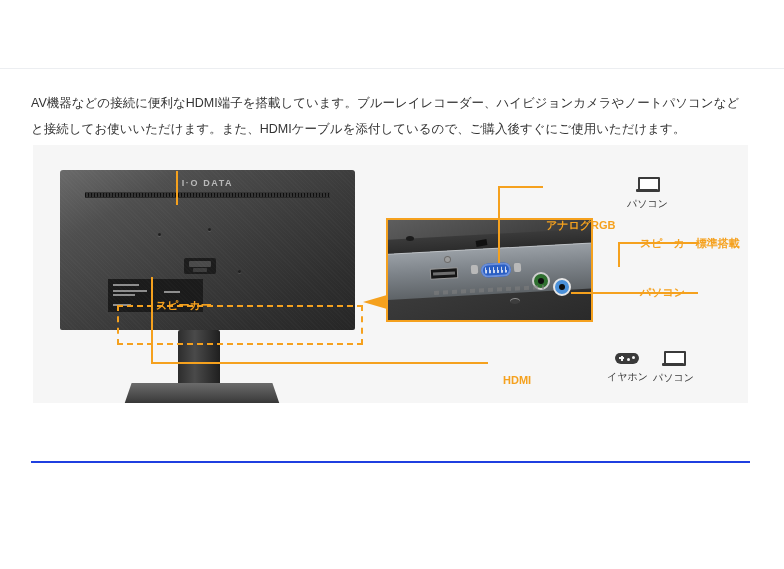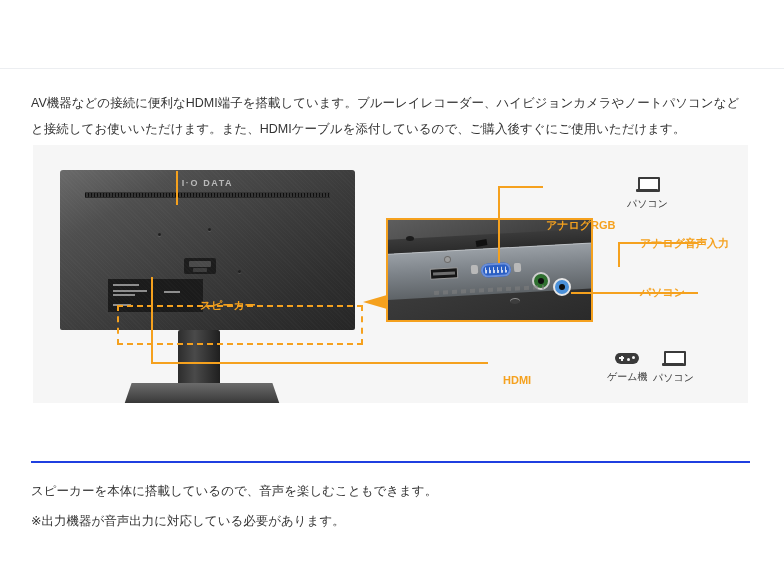--- a/index.html
+++ b/index.html
@@ -98,21 +98,20 @@
   }
   .dash-speaker{left:84px;top:160px;width:242px;height:36px;}
 
   .lead{position:absolute;background:#f5a11e;}
   .lead-v{width:2px;}
   .lead-h{height:2px;}
 
   .cap{
     position:absolute;font-size:11px;color:#f5a11e;font-weight:bold;
     white-space:nowrap;
-    margin-left:44px;
   }
   .cap-speaker{left:123px;top:153px;}
 
   
   .arrow{
     position:absolute;left:330px;top:143px;width:48px;height:28px;
     background:#f5a11e;
     clip-path:polygon(0% 50%,100% 0%,100% 100%);
   }
 
@@ -291,47 +290,45 @@
     <div class="lead lead-h" style="left:585px;top:97px;width:80px;"></div>
     <div class="lead lead-v" style="left:585px;top:97px;height:25px;"></div>
 
     <div class="lead lead-h" style="left:538px;top:147px;width:127px;"></div>
 
     <div class="lead lead-h" style="left:118px;top:217px;width:337px;"></div>
     <div class="lead lead-v" style="left:118px;top:132px;height:85px;"></div>
   </div>
 
   <div class="cl cl-rgb">アナログRGB</div>
-  <div class="cl cl-audio">アナログ音声入力</div>
+  <div class="cl cl-audio">スピーカー標準搭載</div>
   <div class="cl cl-ear">パソコン</div>
   <div class="cl cl-hdmi">HDMI</div>
 
   <div class="dev" style="left:627px;top:177px;">
     <span class="dev-icon ic-laptop">
       <span class="scr2"></span>
         <span class="bas"></span>
     </span>
     <span class="dev-name">パソコン</span>
   </div>
 
 
   <div class="dev" style="left:607px;top:352px;">
     <span class="dev-icon ic-pad">
       <span class="bd"></span>
         <span class="btn"></span>
         <span class="btn2"></span>
     </span>
-    <span class="dev-name">ゲーム機</span>
+    <span class="dev-name">イヤホン</span>
   </div>
 
   <div class="dev" style="left:653px;top:351px;">
     <span class="dev-icon ic-laptop">
       <span class="scr2"></span>
         <span class="bas"></span>
     </span>
     <span class="dev-name">パソコン</span>
   </div>
 
   <div class="sec2-rule"></div>
-  <div class="sec2-p1">スピーカーを本体に搭載しているので、音声を楽しむこともできます。</div>
-  <div class="sec2-p2">※出力機器が音声出力に対応している必要があります。</div>
 
 </div>
 
 </body></html>

